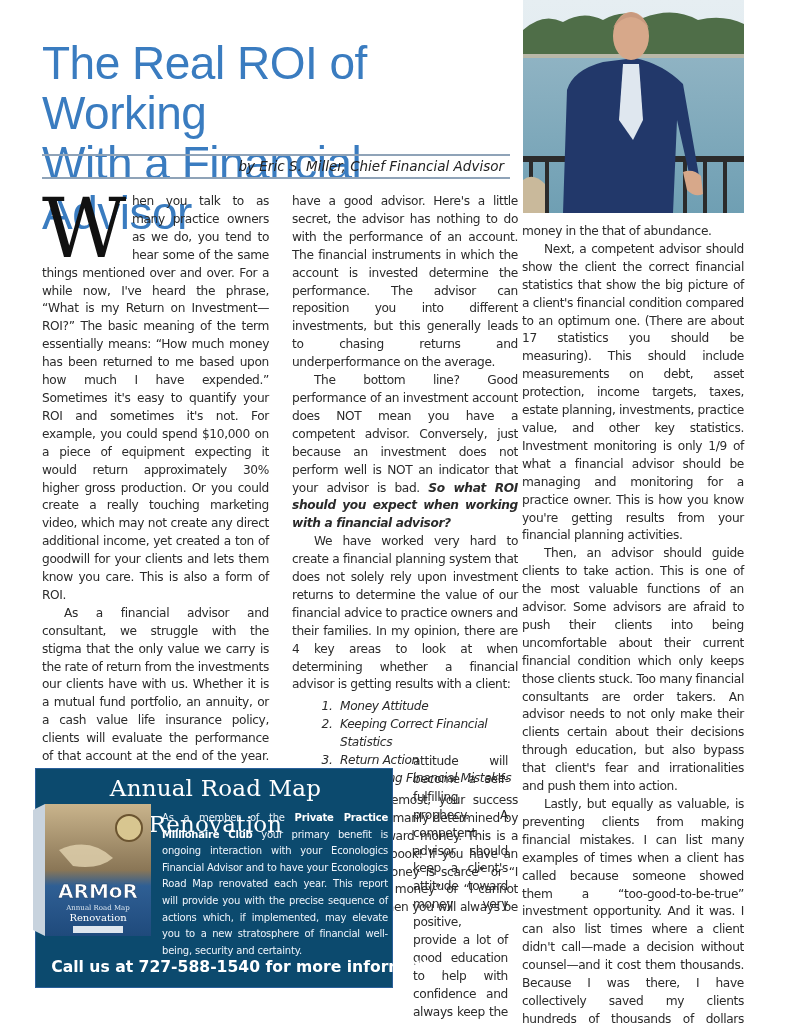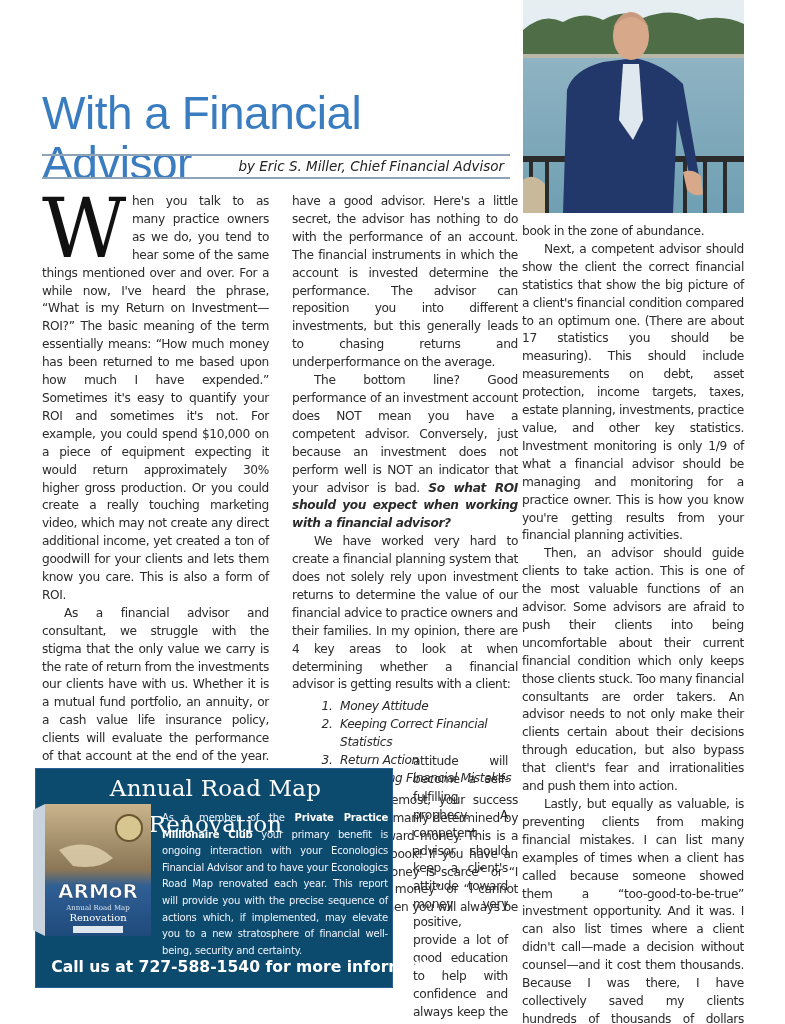--- a/index.html
+++ b/index.html
@@ -18,21 +18,21 @@
   .ad-title { position:absolute; left:8px; top:2px; width:345px; text-align:center; font-family:"DejaVu Serif", serif; font-size:23px; line-height:36px; color:#fff; letter-spacing:0.2px; }
   .ad-body { position:absolute; left:127px; top:42px; width:226px; font-size:10px; line-height:16.6px; text-align:justify; letter-spacing:-0.2px; color:#eef4fb; }
   .ad-body b { color:#ffffff; font-weight:bold; }
   .ad-call { position:absolute; left:0; top:190px; width:431px; text-align:center; font-weight:bold; font-size:15.6px; color:#fff; font-family:"DejaVu Sans", sans-serif; letter-spacing:0px; }
   .ad-box { position:absolute; left:-6px; top:32px; width:125px; height:140px; }
 </style>
 </head>
 <body>
 
 <h1 class="title">
-  <br>
+  <span>The Real ROI of Working</span><br>
   <span>With a Financial Advisor</span>
 </h1>
 <div class="rule" style="top:154px;"></div>
 <div class="byline">by Eric S. Miller, Chief Financial Advisor</div>
 <div class="rule" style="top:177px;"></div>
 
 <div class="photo">
   <svg width="221" height="213" viewBox="0 0 221 213">
     <defs>
       <linearGradient id="sky" x1="0" y1="0" x2="0" y2="1">
@@ -79,21 +79,21 @@
     <li>Return Action</li>
     <li>Preventing Financial Mistakes</li>
   </ol>
   <p>First and foremost, your success with money is primarily determined by your attitude toward money. This is a BIG ONE in my book! If you have an attitude that “money is scarce” or “I can't control my money” or “I cannot create money” then you will always be broke and your</p>
 </div>
 <div class="col" style="left:413px; top:753px; width:95px;">
   <p class="noindent">attitude will become a self-fulfilling prophecy. A competent advisor should keep a client's attitude toward money very positive, provide a lot of good education to help with confidence and always keep the client's attitude towards</p>
 </div>
 
 <div class="col" style="left:522px; top:223px; width:222px;">
-  <p class="noindent">book in the zone of abundance.</p>
+  <p class="noindent">money in the that of abundance.</p>
   <p>Next, a competent advisor should show the client the correct financial statistics that show the big picture of a client's financial condition compared to an optimum one. (There are about 17 statistics you should be measuring). This should include measurements on debt, asset protection, income targets, taxes, estate planning, investments, practice value, and other key statistics. Investment monitoring is only 1/9 of what a financial advisor should be managing and monitoring for a practice owner. This is how you know you're getting results from your financial planning activities.</p>
   <p>Then, an advisor should guide clients to take action. This is one of the most valuable functions of an advisor. Some advisors are afraid to push their clients into being uncomfortable about their current financial condition which only keeps those clients stuck. Too many financial consultants are order takers. An advisor needs to not only make their clients certain about their decisions through education, but also bypass that client's fear and irrationalities and push them into action.</p>
   <p>Lastly, but equally as valuable, is preventing clients from making financial mistakes. I can list many examples of times when a client has called because someone showed them a “too-good-to-be-true” investment opportunity. And it was. I can also list times where a client didn't call—made a decision without counsel—and it cost them thousands. Because I was there, I have collectively saved my clients hundreds of thousands of dollars merely by preventing a loss from an inappropriate investment strategy or a mal-investment.</p>
 
 </div>
 
 <div class="ad">
   <div class="ad-title">Annual Road Map Renovation</div>
   <div class="ad-box">
     <svg width="125" height="140" viewBox="0 0 125 140">

